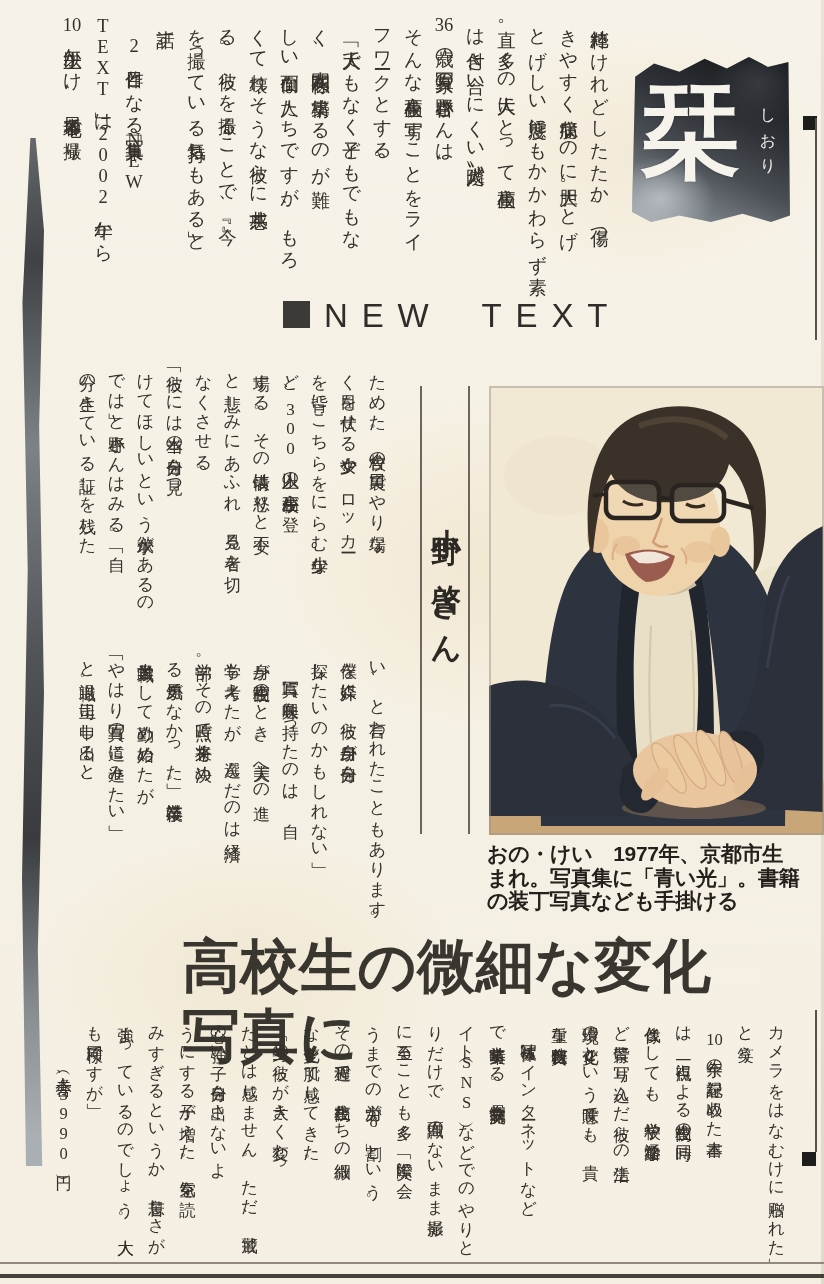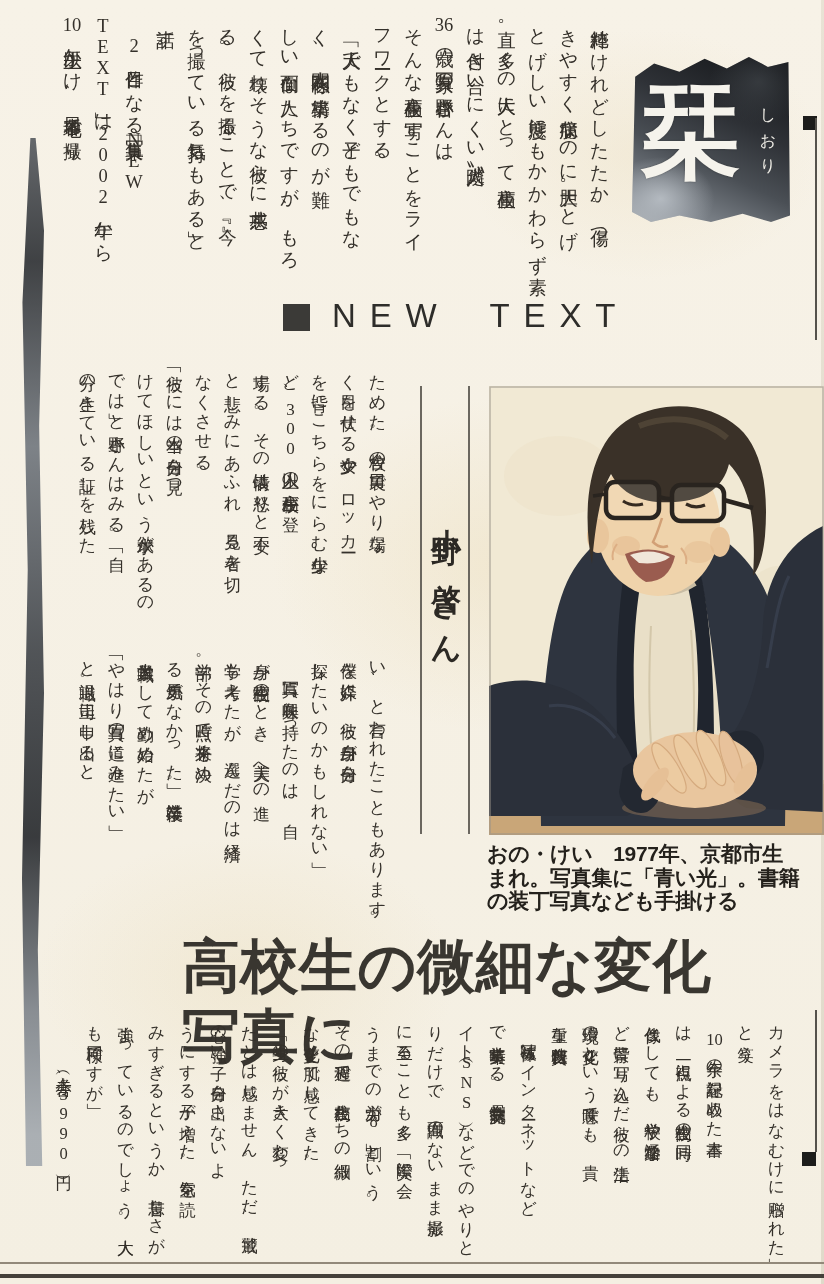--- a/index.html
+++ b/index.html
@@ -60,21 +60,21 @@
 
   
   .rule-v{position:absolute;width:2px;background:#55524c;}
   .rule-v.top{left:815px;top:118px;height:222px;}
   .rule-v.bottom{left:815px;top:1010px;height:142px;}
   .sq{position:absolute;width:14px;height:14px;background:#1d1d1b;}
   .sq.top{left:803px;top:116px;}
   .sq.bottom{left:802px;top:1152px;}
 
   
-  .series{position:absolute;left:283px;top:301px;display:flex;align-items:center;gap:22px;}
+  .series{position:absolute;left:283px;top:301px;display:flex;gap:14px;}
   .series .sq-icon{width:27px;height:27px;background:#3b3a37;flex:0 0 auto;}
   .series .title{
     font-family:"Liberation Sans","DejaVu Sans",sans-serif;
     font-size:33px;color:#2e2d2a;letter-spacing:.42em;word-spacing:.5em;line-height:1;
     transform:translateY(-2px);
   }
 
   
   .name-rule{position:absolute;width:1.5px;background:#6b675f;top:386px;height:448px;}
   .name-rule.left{left:420px;}

